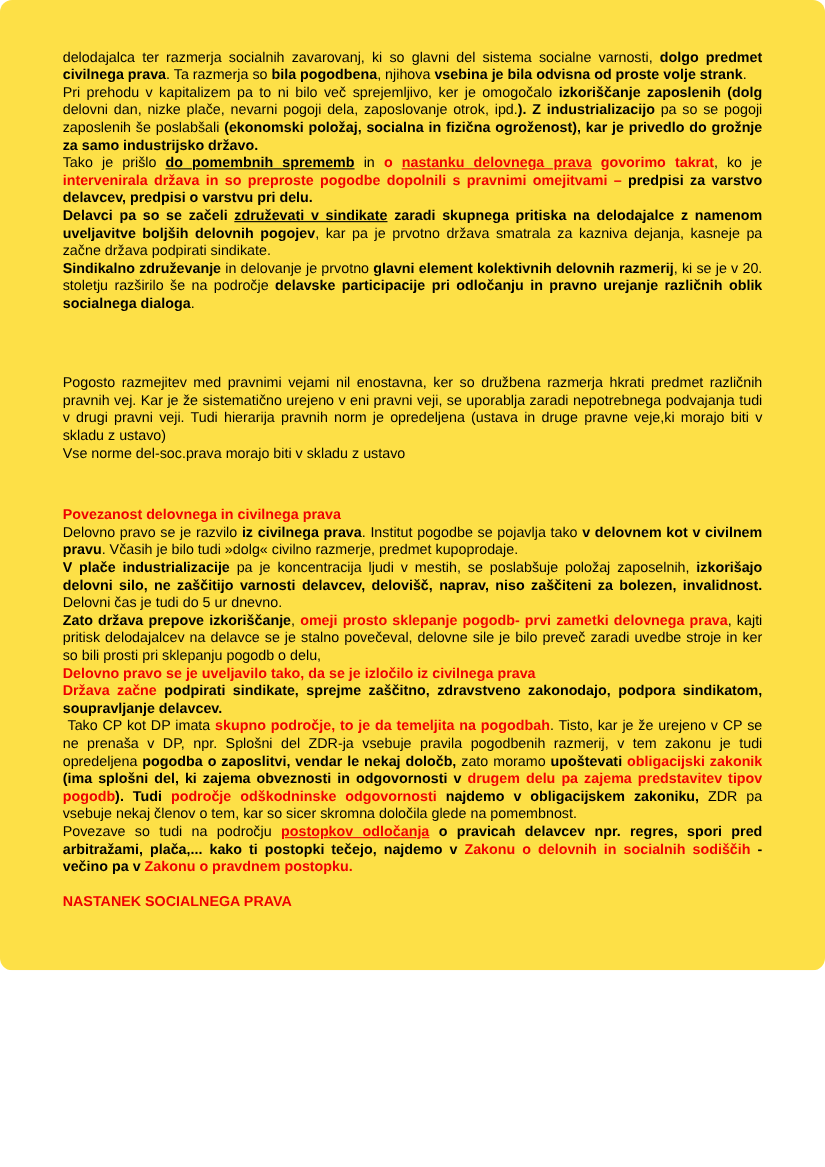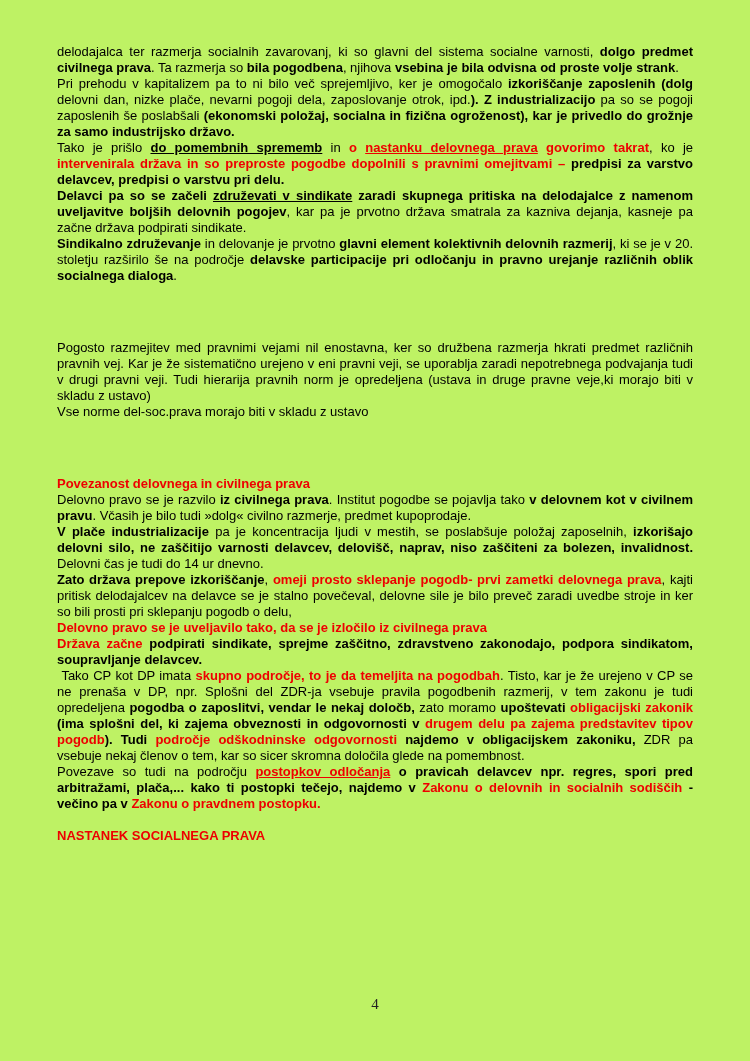--- a/index.html
+++ b/index.html
@@ -3,25 +3,26 @@
 <meta charset="utf-8">
 <style>
   html, body {
     margin: 0;
     padding: 0;
     background: #ffffff;
   }
   .doc-page {
     position: relative;
     width: 750px;
-    height: 1061px;
-    background: #bef264;
+    height: 882px;
+    background: #fde047;
     font-family: "Liberation Sans", "DejaVu Sans", sans-serif;
     color: #000000;
     overflow: hidden;
+    border-radius: 11px;
   }
   .page-content {
     position: absolute;
     left: 57px;
     right: 57px;
     top: 44px;
   }
   .para {
     margin: 0;
     font-size: 13px;
@@ -32,21 +33,21 @@
   .heading {
     margin: 0;
     font-size: 13px;
     line-height: 16px;
     text-align: left;
   }
   
   .mt-1  { }   
   .mt-2  { margin-top: 16px; }   
   .mt-big { margin-top: 56px; }  
-  .mt-sec { margin-top: 56px; }  
+  .mt-sec { margin-top: 40px; }  
   
   span.b { font-weight: bold; }
   span.r { color: var(--accent-red, #ee0000); }
   span.u { text-decoration: underline; }
   .page-number {
     position: absolute;
     top: 996px;
     left: 0;
     width: 100%;
     text-align: center;
@@ -72,21 +73,21 @@
     <p class="para"><span class="b">Sindikalno združevanje</span><span> in delovanje je prvotno </span><span class="b">glavni element kolektivnih delovnih razmerij</span><span>, ki se je v 20. stoletju razširilo še na področje </span><span class="b">delavske participacije pri odločanju in pravno urejanje različnih oblik socialnega dialoga</span><span>.</span></p>
 
     <p class="para mt-big"><span>Pogosto razmejitev med pravnimi vejami nil enostavna, ker so družbena razmerja hkrati predmet različnih pravnih vej. Kar je že sistematično urejeno v eni pravni veji, se uporablja zaradi nepotrebnega podvajanja tudi v drugi pravni veji. Tudi hierarija pravnih norm je opredeljena (ustava in druge pravne veje,ki morajo biti v skladu z ustavo)</span></p>
 
     <p class="para"><span>Vse norme del-soc.prava morajo biti v skladu z ustavo</span></p>
 
     <p class="heading mt-sec"><span class="b r">Povezanost delovnega in civilnega prava</span></p>
 
     <p class="para mt-1"><span>Delovno pravo se je razvilo </span><span class="b">iz civilnega prava</span><span>. Institut pogodbe se pojavlja tako </span><span class="b">v delovnem kot v civilnem pravu</span><span>. Včasih je bilo tudi »dolg« civilno razmerje, predmet kupoprodaje.</span></p>
 
-    <p class="para"><span class="b">V plače industrializacije</span><span> pa je koncentracija ljudi v mestih, se poslabšuje položaj zaposelnih, </span><span class="b">izkorišajo delovni silo, ne zaščitijo varnosti delavcev, delovišč, naprav, niso zaščiteni za bolezen, invalidnost.</span><span>  Delovni čas je tudi do 14 ur dnevno.</span></p>
+    <p class="para"><span class="b">V plače industrializacije</span><span> pa je koncentracija ljudi v mestih, se poslabšuje položaj zaposelnih, </span><span class="b">izkorišajo delovni silo, ne zaščitijo varnosti delavcev, delovišč, naprav, niso zaščiteni za bolezen, invalidnost.</span><span>  Delovni čas je tudi do 5 ur dnevno.</span></p>
 
     <p class="para"><span class="b">Zato država prepove izkoriščanje</span><span>, </span><span class="b r">omeji prosto sklepanje pogodb- prvi zametki delovnega prava</span><span>, kajti pritisk delodajalcev na delavce se je stalno povečeval, delovne sile je bilo preveč zaradi uvedbe stroje in  ker so bili prosti pri sklepanju pogodb o delu,</span></p>
 
     <p class="heading mt-1"><span class="b r">Delovno pravo se je uveljavilo tako, da se je izločilo iz civilnega prava</span></p>
 
     <p class="para mt-1"><span class="b r">Država začne</span><span class="b"> podpirati sindikate, sprejme zaščitno, zdravstveno zakonodajo, podpora sindikatom, soupravljanje delavcev.</span></p>
 
     <p class="para"><span>&nbsp;Tako CP kot DP imata </span><span class="b r">skupno področje, to je da temeljita na pogodbah</span><span>. Tisto, kar je že urejeno v CP se ne prenaša v DP, npr. Splošni del ZDR-ja vsebuje pravila pogodbenih razmerij, v tem zakonu je tudi opredeljena </span><span class="b">pogodba o zaposlitvi, vendar le nekaj določb,</span><span> zato moramo </span><span class="b">upoštevati </span><span class="b r">obligacijski zakonik</span><span class="b"> (ima splošni del, ki zajema obveznosti in odgovornosti v </span><span class="b r">drugem delu pa zajema predstavitev tipov pogodb</span><span class="b">).</span><span class="b"> Tudi </span><span class="b r">področje odškodninske odgovornosti</span><span class="b"> najdemo v obligacijskem zakoniku,</span><span> ZDR pa vsebuje nekaj členov o tem, kar so sicer skromna določila glede na pomembnost.</span></p>
 
     <p class="para mt-1"><span>Povezave so tudi na področju </span><span class="b r u">postopkov odločanja</span><span class="b"> o pravicah delavcev npr. regres, spori pred arbitražami, plača,... kako ti postopki tečejo, najdemo v </span><span class="b r">Zakonu o delovnih in socialnih sodiščih</span><span class="b"> - večino  pa v </span><span class="b r">Zakonu o pravdnem postopku.</span></p>

